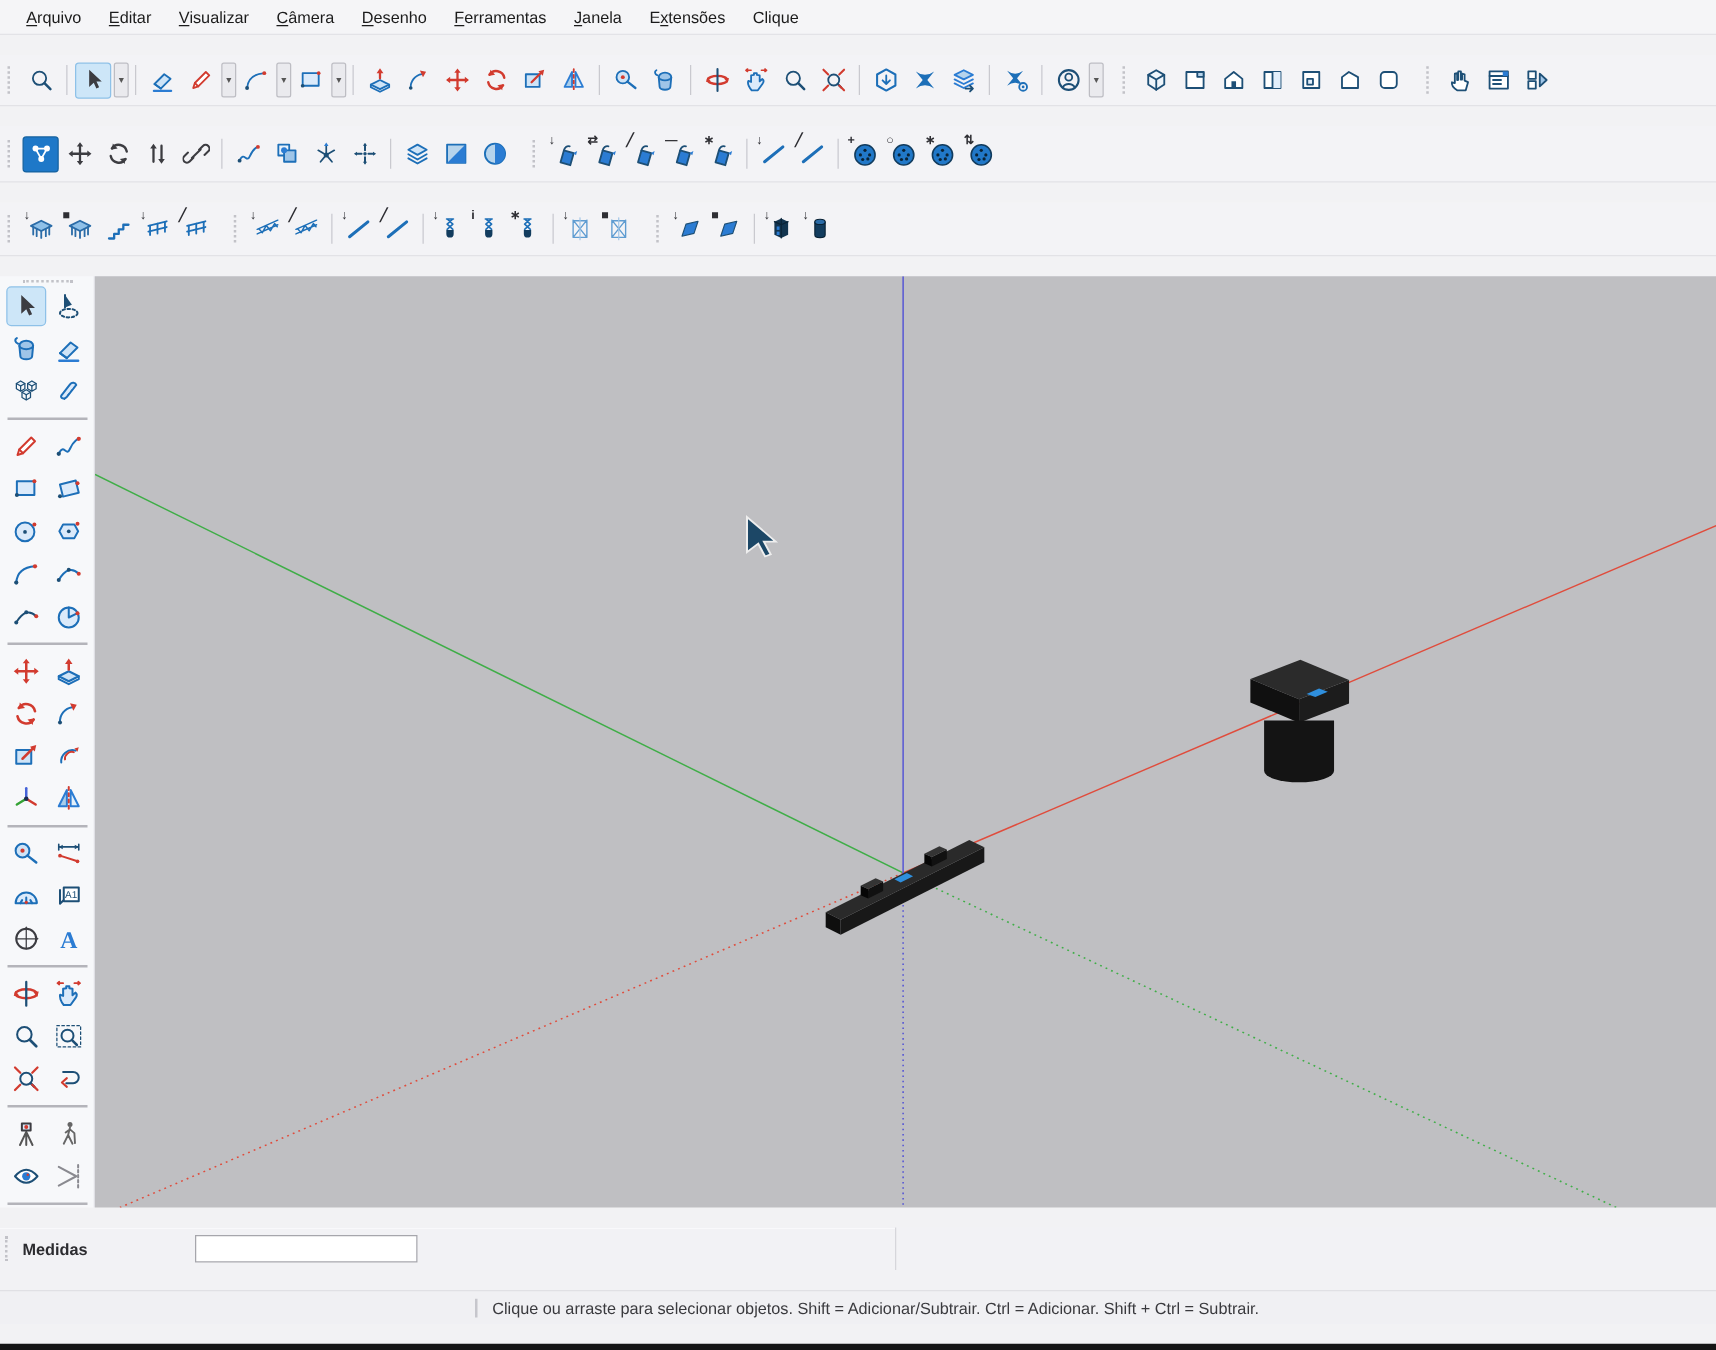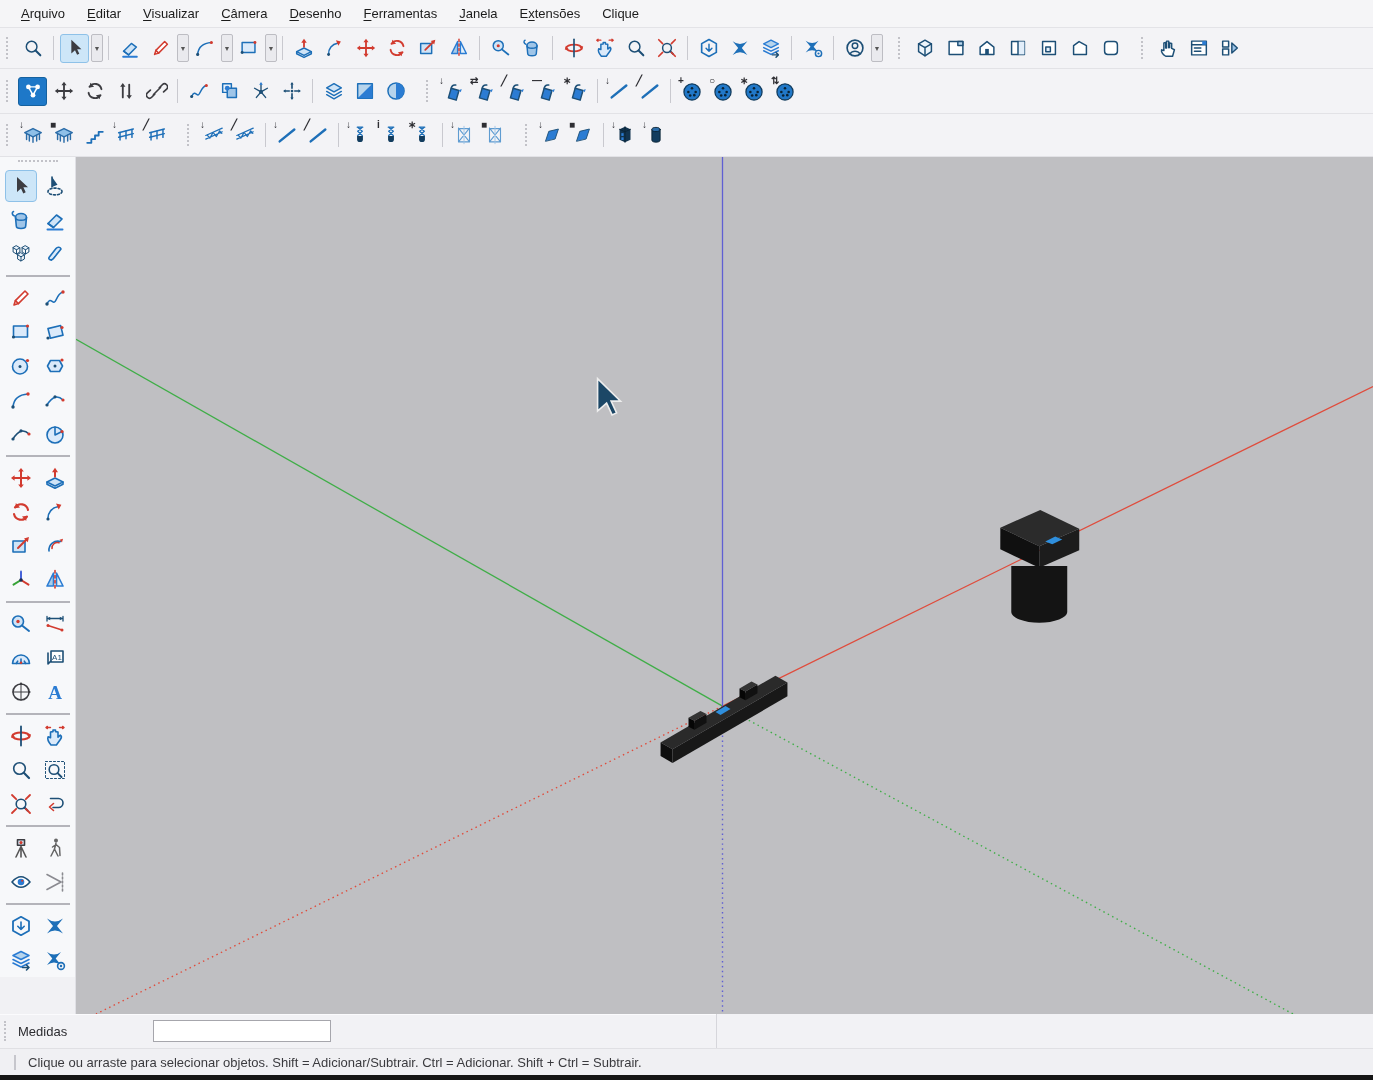--- a/index.html
+++ b/index.html
@@ -1,17 +1,17 @@
 <!DOCTYPE html>
 <html><head>
 <meta charset="utf-8">
 <style>
   html,body{margin:0;padding:0;}
   body{width:1373px;height:1080px;overflow:hidden;font-family:"Liberation Sans",sans-serif;background:#f2f2f4;}
-  .window{width:1373px;height:1080px;display:flex;flex-direction:column;}
+  .window{width:1373px;height:1080px;display:flex;flex-direction:column;gap:16px;}
   
   .menubar{height:27px;flex:0 0 27px;display:flex;align-items:center;background:#f5f5f7;border-bottom:1px solid #e3e3e7;padding-left:10px;font-size:13px;color:#1b1b1b;}
   .menu-item{padding:3px 11px;cursor:default;}
   .menu-item u{text-underline-offset:2px;}
   
   .tbrow{display:flex;align-items:center;background:#f3f3f6;border-bottom:1px solid #e2e2e6;padding:2px 3px;}
   #tb1{height:36px;flex:0 0 36px;}
   #tb2{height:40px;flex:0 0 40px;}
   #tb3{height:38px;flex:0 0 38px;}
   .tbtn{width:29px;height:29px;flex:0 0 29px;display:flex;align-items:center;justify-content:center;background:transparent;border:1px solid transparent;position:relative;border-radius:3px;padding:0;margin:0 1px;}
@@ -32,24 +32,24 @@
   .ptool svg{width:24px;height:24px;display:block;}
   .ptool.active{background:#cde6f8;border-color:#8ec1e8;}
   .psep{grid-column:1/3;height:2px;background:#b4b4ba;margin:4px 2px;}
   .palette-bottom{flex:1;width:75px;background:#f1f1f4;}
   .viewport{flex:1 1 auto;position:relative;background:#bfbfc2;min-width:0;}
   .viewport svg{position:absolute;left:0;top:0;width:100%;height:100%;}
   
   .measurebar{height:34px;flex:0 0 34px;background:#f2f2f5;display:flex;align-items:stretch;}
   .measure-panel{width:716px;display:flex;align-items:center;border-right:1px solid #d6d6db;box-shadow:inset 0 1px 0 #fbfbfd;}
   .measure-grip{width:4px;height:20px;border-left:2px dotted #c2c2c8;margin:0 8px 0 4px;}
-  .measure-label{font-size:13px;color:#2c2c30;margin-right:86px;}
+  .measure-label{font-size:13px;color:#2c2c30;margin-right:86px;font-weight:bold;}
   .measure-input{width:168px;height:20px;border:1px solid #a6a6ac;background:#fff;font-size:12px;font-family:"Liberation Sans",sans-serif;padding:0 4px;}
   
-  .statusbar{height:26px;flex:0 0 26px;background:#f0f0f3;border-top:1px solid #e0e0e4;display:flex;align-items:center;font-size:13px;color:#3a3a3e;}
+  .statusbar{height:26px;flex:0 0 26px;background:#f0f0f3;border-top:1px solid #e0e0e4;display:flex;align-items:center;font-size:13px;color:#3a3a3e;justify-content:center;}
   .status-grip{width:2px;height:15px;border-left:2px solid #c6c6cc;margin:0 10px 0 14px;}
   .bottomstrip{height:5px;flex:0 0 5px;background:#151515;}
 </style>
 </head>
 <body>
 
 <div class="window">
   <div class="menubar" id="menubar">
       <span class="menu-item"><u>A</u>rquivo</span>
       <span class="menu-item"><u>E</u>ditar</span>

